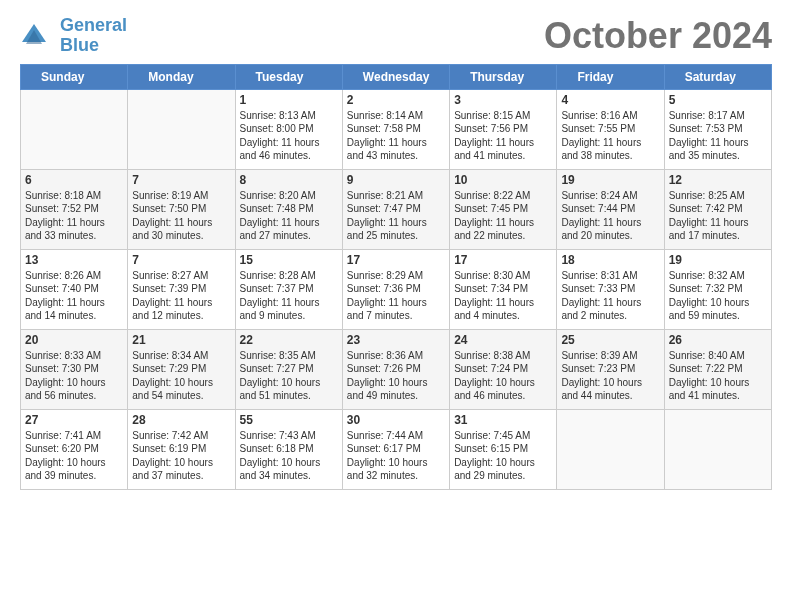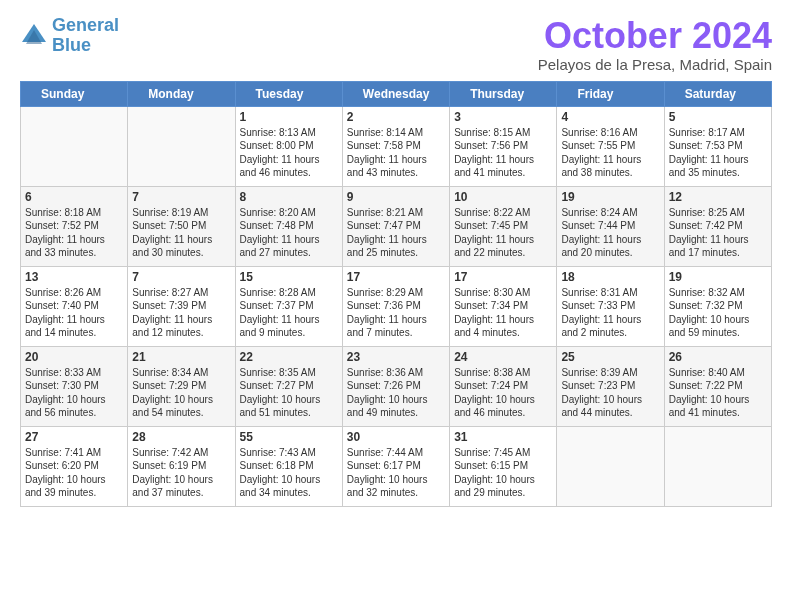--- a/index.html
+++ b/index.html
@@ -18,42 +18,42 @@
     }
     .header {
       display: flex;
       justify-content: space-between;
       align-items: flex-start;
       margin-bottom: 8px;
     }
     .logo {
       display: flex;
       align-items: center;
-      gap: 4px;
+      gap: 12px;
     }
     .logo-text {
       font-size: 18px;
       font-weight: bold;
       color: #333;
       line-height: 1.1;
     }
     .logo-text span {
       color: #4a90c4;
     }
     .logo-icon {
       width: 28px;
       height: 28px;
     }
     .title-block {
       text-align: right;
     }
     .month-title {
       font-size: 36px;
       font-weight: bold;
-      color: #8b5cf6;
+      color: #737373;
       line-height: 1.1;
     }
     .location-title {
       font-size: 15px;
       color: #555;
     }
     table {
       width: 100%;
       border-collapse: collapse;
       table-layout: fixed;
@@ -105,21 +105,20 @@
         <polygon points="14,2 26,20 2,20" fill="#4a90c4"></polygon>
         <polygon points="14,8 22,22 6,22" fill="#2a6090" opacity="0.5"></polygon>
       </svg>
       <div class="logo-text">
         <div><span>General</span></div>
         <div><span style="color:#4a90c4">Blue</span></div>
       </div>
     </div>
     <div class="title-block">
       <div class="month-title">October 2024</div>
-      <div class="location-title">Pelayos de la Presa, Madrid, Spain</div>
     </div>
   </div>
 
   <table>
     <thead>
       <tr id="weekday-header">
           <th>Sunday</th>
           <th>Monday</th>
           <th>Tuesday</th>
           <th>Wednesday</th>

